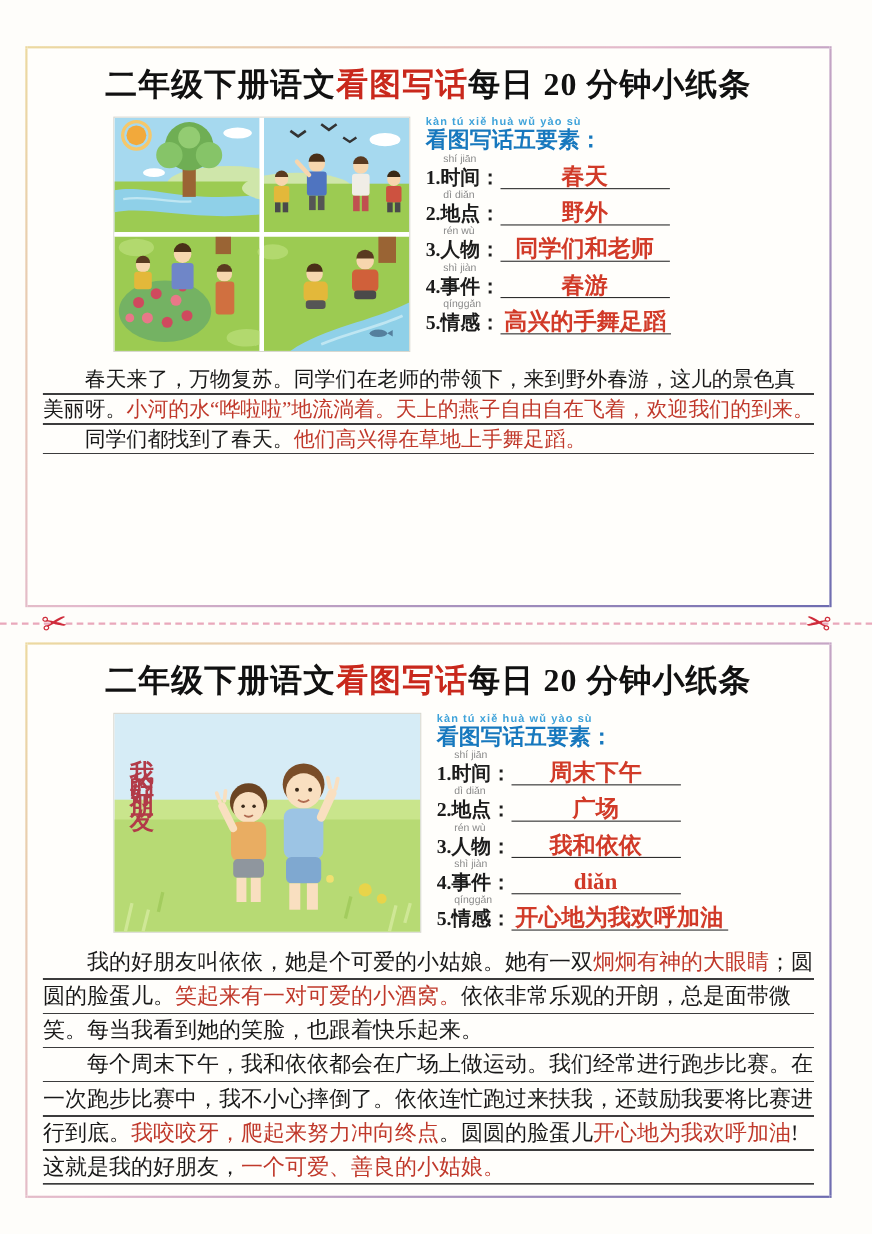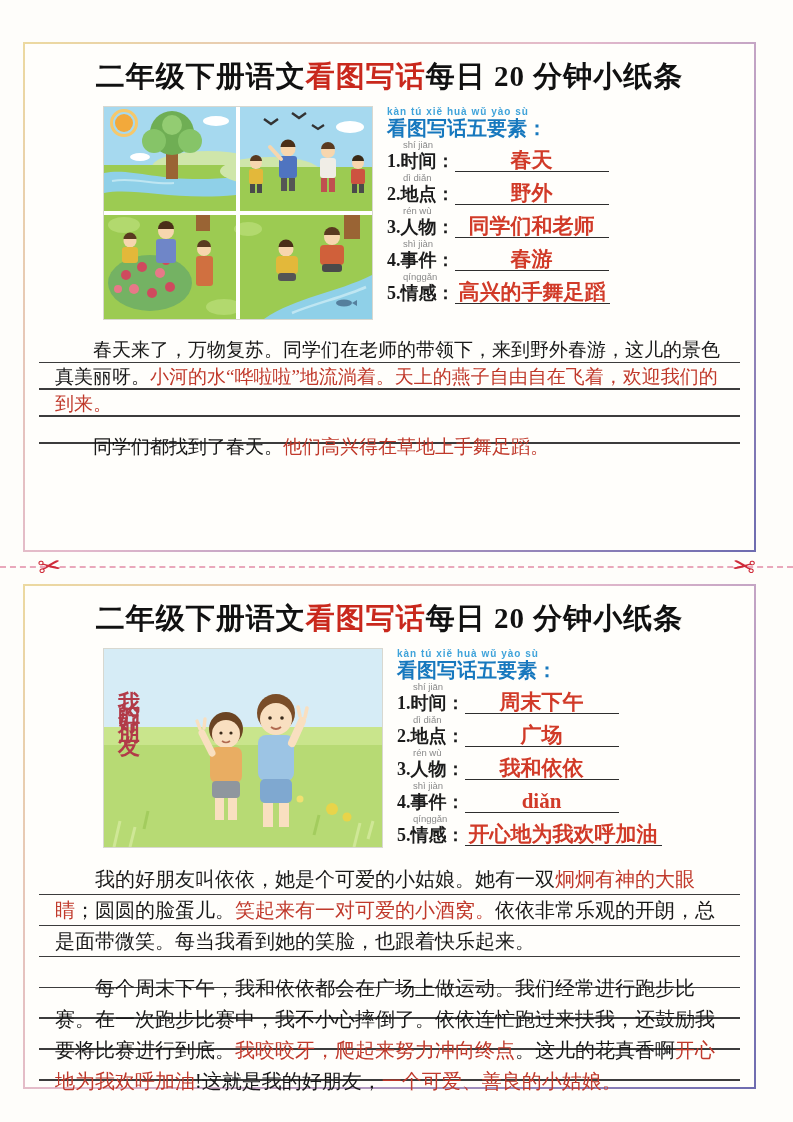--- a/index.html
+++ b/index.html
@@ -41,21 +41,21 @@
     padding:0 4px;line-height:21px;font-family:"Liberation Serif",serif;white-space:nowrap;
   }
   .text-block{
     margin:12px 14px 0 14px;color:#191919;font-family:"Liberation Serif",serif;
     background-image:repeating-linear-gradient(to bottom,
       transparent 0,transparent calc(var(--lh) - 1.5px),
       #3c3c3c calc(var(--lh) - 1.5px),#3c3c3c var(--lh));
   }
   #sheet-1 .text-block{--lh:27px;line-height:27px;font-size:19px;}
   #sheet-2 .text-block{--lh:31px;line-height:31px;font-size:20px;}
-  .text-block p{margin:16px;text-indent:2em;}
+  .text-block p{margin:0;text-indent:2em;}
   .seg-red{color:#c0392b;}
   .divider{position:absolute;top:551px;left:0;width:793px;height:34px;}
   .divider .dash{position:absolute;top:15px;left:0;right:0;border-top:2px dashed #e9a8bb;}
   .scissor{position:absolute;top:0;font-size:28px;color:#cf2b3a;line-height:32px;}
   .scissor.left{left:38px;transform:rotate(-8deg);}
   .scissor.right{right:38px;transform:scaleX(-1) rotate(-8deg);}
 </style>
 </head>
 <body>
 
@@ -323,15 +323,15 @@
         <div class="el-line">
             <span class="el-label">5.情感：</span>
             <span class="el-answer">开心地为我欢呼加油</span>
           </div>
       </div>
     </div>
   </div>
 
   <div class="text-block">
     <p><span>我的好朋友叫依依，她是个可爱的小姑娘。她有一双</span><span class="seg-red">炯炯有神的大眼睛</span><span>；圆圆的脸蛋儿。</span><span class="seg-red">笑起来有一对可爱的小酒窝。</span><span>依依非常乐观的开朗，总是面带微笑。每当我看到她的笑脸，也跟着快乐起来。</span></p>
-    <p><span>每个周末下午，我和依依都会在广场上做运动。我们经常进行跑步比赛。在一次跑步比赛中，我不小心摔倒了。依依连忙跑过来扶我，还鼓励我要将比赛进行到底。</span><span class="seg-red">我咬咬牙，爬起来努力冲向终点</span><span>。这儿的花真香啊</span><span class="seg-red">开心地为我欢呼加油</span><span>!这就是我的好朋友，</span><span class="seg-red">一个可爱、善良的小姑娘。</span></p>
+    <p><span>每个周末下午，我和依依都会在广场上做运动。我们经常进行跑步比赛。在一次跑步比赛中，我不小心摔倒了。依依连忙跑过来扶我，还鼓励我要将比赛进行到底。</span><span class="seg-red">我咬咬牙，爬起来努力冲向终点</span><span>。圆圆的脸蛋儿</span><span class="seg-red">开心地为我欢呼加油</span><span>!这就是我的好朋友，</span><span class="seg-red">一个可爱、善良的小姑娘。</span></p>
   </div>
 </div>
 
 </body></html>

